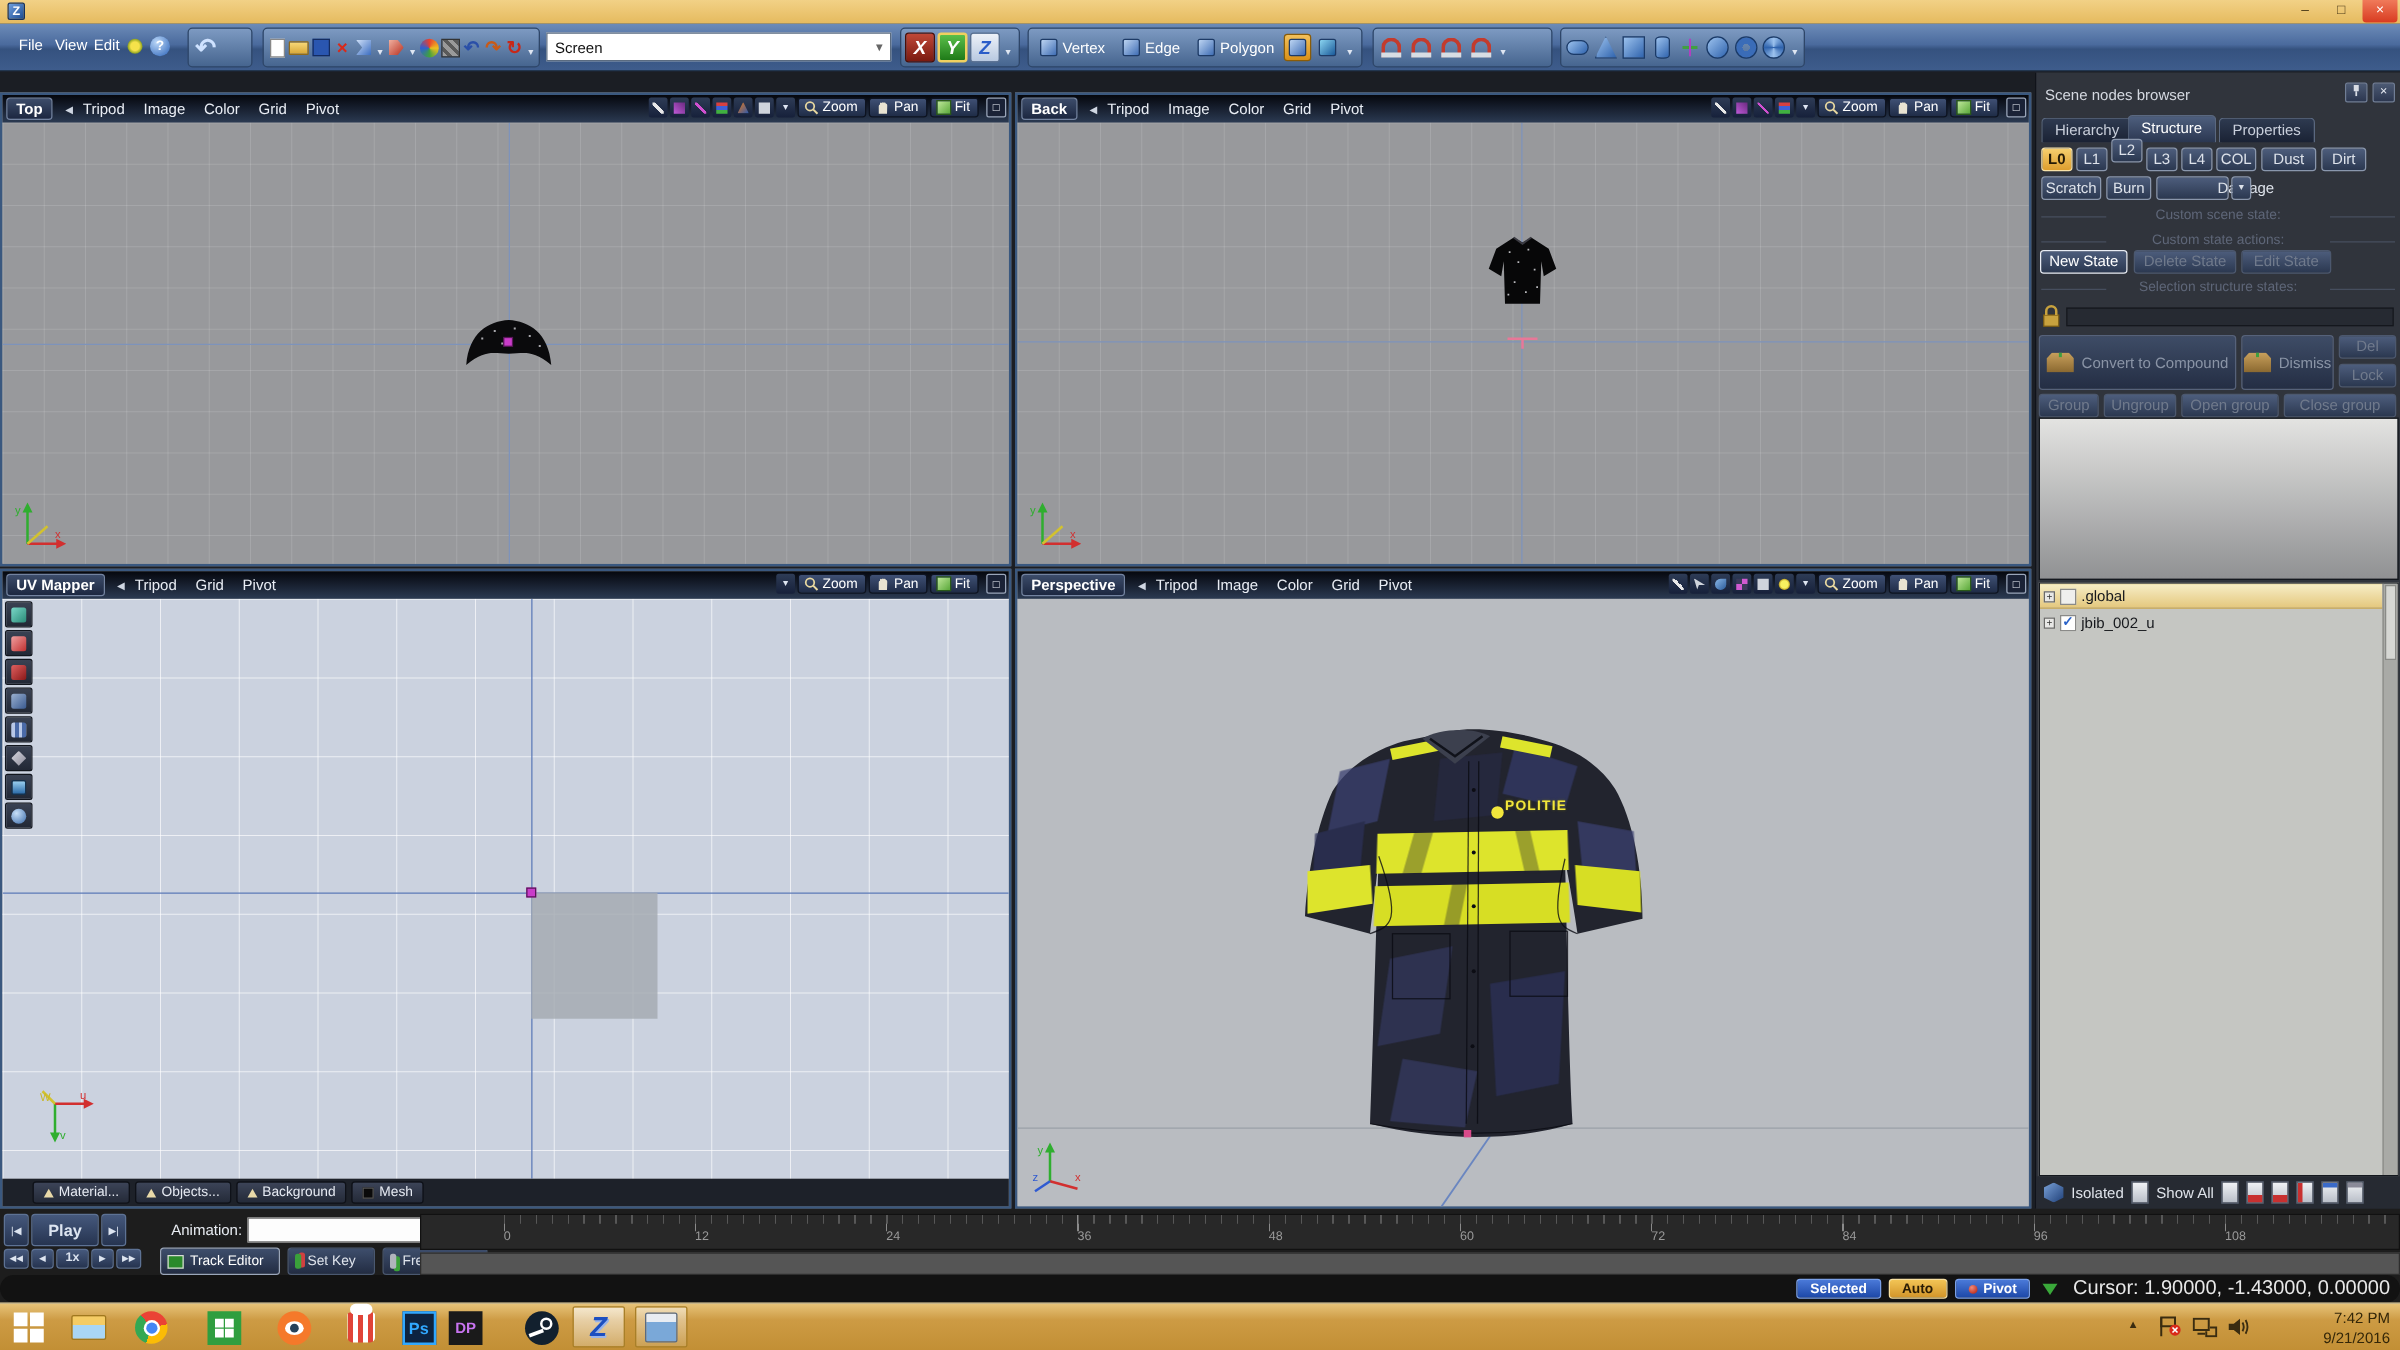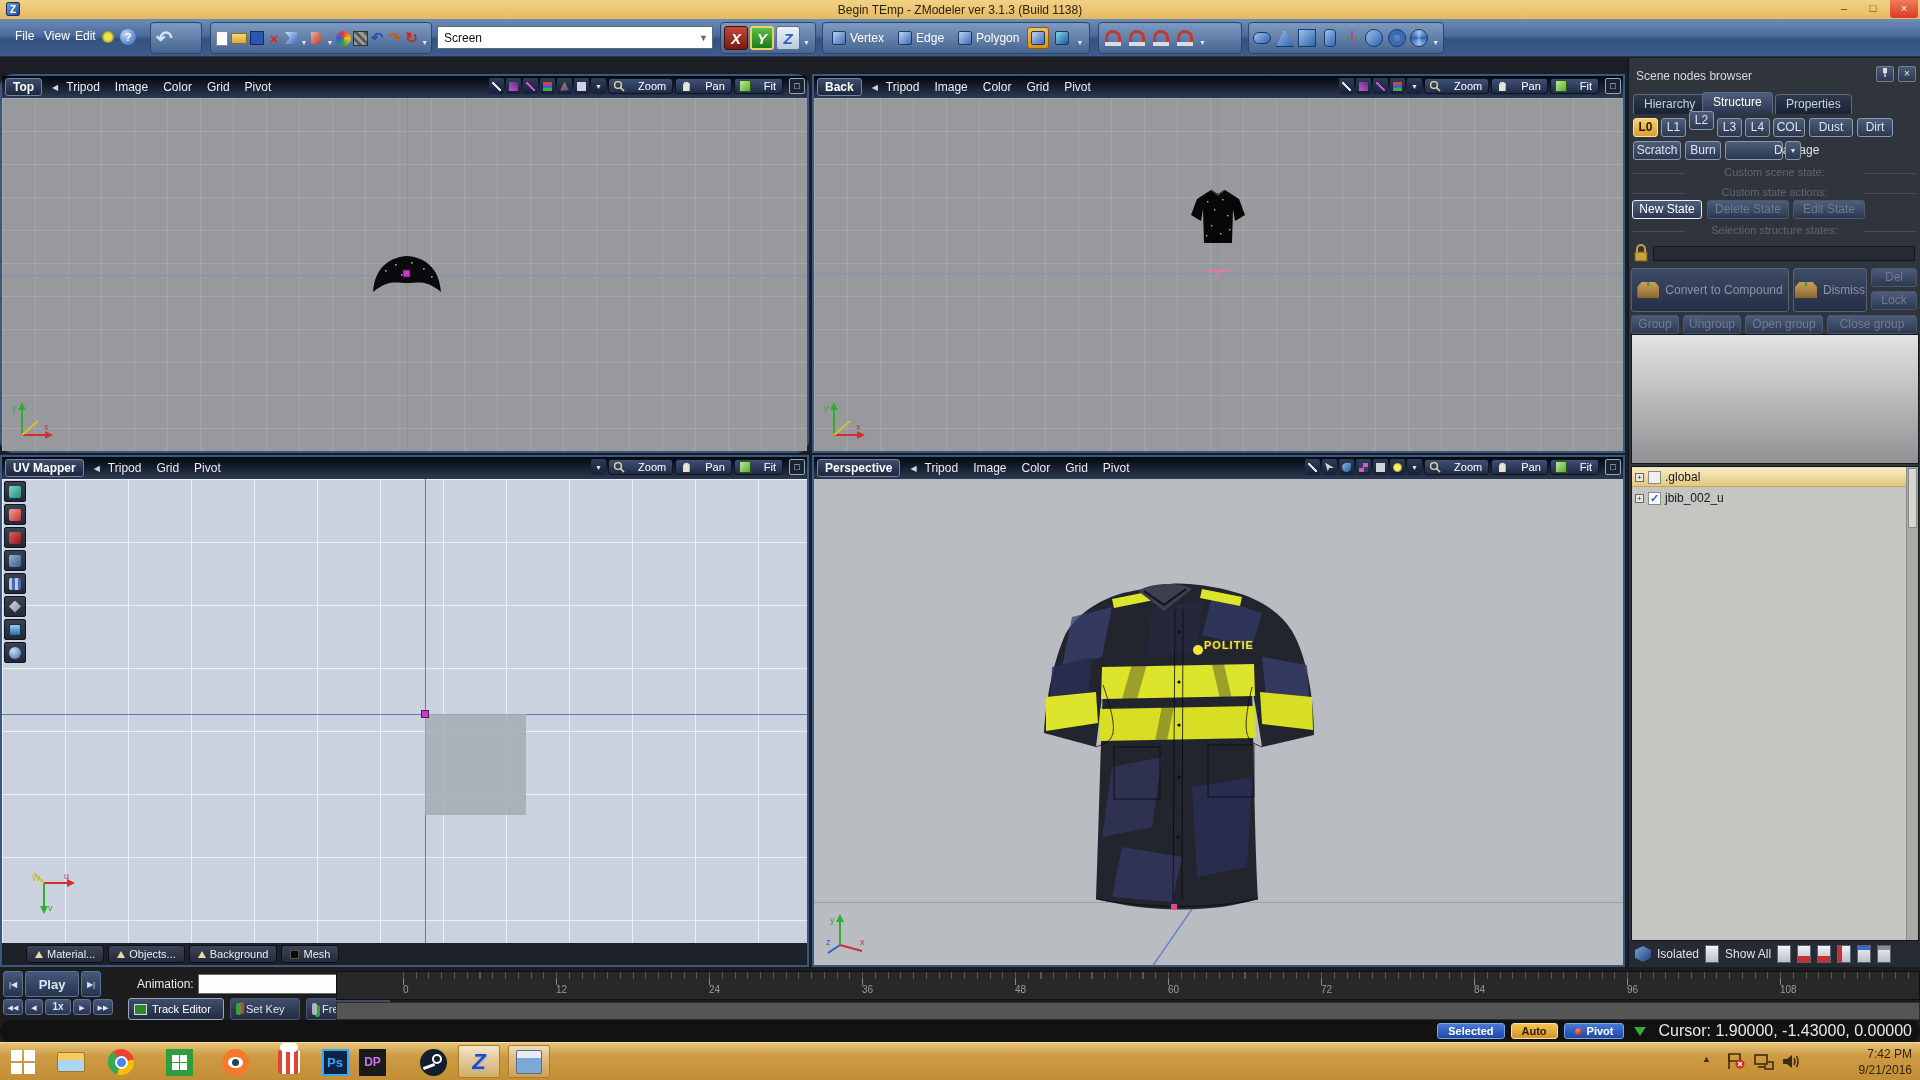--- a/index.html
+++ b/index.html
@@ -33,21 +33,21 @@
 
   
   .viewport{position:absolute;border:2px solid #3a5population;border:2px solid #3a587f;background:#999b9e;}
   .vp-header{position:absolute;left:0;top:0;right:0;height:22px;background:linear-gradient(180deg,#05070d 0%,#141b29 40%,#2b3car 60%,#36455f 100%);background:linear-gradient(180deg,#05070d 0%,#141b29 40%,#2b3a52 100%);display:flex;align-items:center;z-index:5;}
   .vp-name{margin-left:3px;padding:1px 7px;border:1px solid #7383a0;border-radius:3px;background:linear-gradient(180deg,#3c4c6a,#1c2740);color:#fff;font-size:12px;font-weight:bold;}
   .vp-back-arrow{color:#cfd6e2;font-size:8px;margin:0 8px 0 10px;}
   .vp-menu{display:flex;gap:15px;color:#e9edf4;font-size:12px;}
   .vp-right{position:absolute;right:2px;top:2px;display:flex;align-items:center;gap:2px;}
   .mini-ico{width:15px;height:16px;border-radius:2px;background:linear-gradient(180deg,#2e3c56,#16203a);display:flex;align-items:center;justify-content:center;}
   .mini-ico span{display:block;width:9px;height:9px;}
-  .pill{display:flex;align-items:center;gap:13px;padding:1px 6px 1px 4px;border-radius:3px;background:linear-gradient(180deg,#3f5074,#1f2c47);border:1px solid #0d1320;color:#fff;font-size:11px;}
+  .pill{display:flex;align-items:center;gap:3px;padding:1px 6px 1px 4px;border-radius:3px;background:linear-gradient(180deg,#3f5074,#1f2c47);border:1px solid #0d1320;color:#fff;font-size:11px;}
   .pill .pic{width:12px;height:12px;}
   .maxi{width:16px;height:16px;border:1px solid #9aa6ba;border-radius:2px;margin-left:4px;color:#e8ecf4;font-size:9px;line-height:14px;text-align:center;background:#1a2236;}
   .vp-content{position:absolute;left:0;top:22px;right:0;bottom:0;overflow:hidden;}
   .grid-gray{background-color:#98999c;background-image:linear-gradient(to right,rgba(255,255,255,.13) 1px,transparent 1px),linear-gradient(to bottom,rgba(255,255,255,.13) 1px,transparent 1px);background-size:33px 33px;}
   .grid-uv{background-color:#cbd2df;background-image:linear-gradient(to right,rgba(255,255,255,.65) 1px,transparent 1px),linear-gradient(to bottom,rgba(255,255,255,.65) 1px,transparent 1px);background-size:63px 63px;}
   .axline-v{position:absolute;top:0;bottom:0;width:1px;background:#7d93bb;}
   .axline-h{position:absolute;left:0;right:0;height:1px;background:#7d93bb;}
   .tripod{position:absolute;width:46px;height:46px;}
   .tripod text{font-size:9px;font-family:"Liberation Sans",sans-serif;}
 
@@ -112,21 +112,20 @@
 
   .politie{position:absolute;color:#f2e63c;font-weight:bold;font-size:11px;letter-spacing:1px;text-shadow:0 0 2px #6a6a10;}
 </style>
 </head>
 <body>
 
 <div id="screen">
 
   <div id="titlebar">
     <div id="title-icon">Z</div>
-    <div id="title-text">Begin TEmp - ZModeler ver 3.1.3 (Build 1138)</div>
     <div class="wc" id="wc-min">–</div>
     <div class="wc" id="wc-max">□</div>
     <div class="wc" id="wc-close">×</div>
   </div>
 
   <div id="toolbar">
     <span class="tb-menu" style="left:15px;">File</span>
     <span class="tb-menu" style="left:44px;">View</span>
     <span class="tb-menu" style="left:75px;">Edit</span>
     <span class="tb-ic" style="left:96px;">
@@ -244,21 +243,21 @@
       <span class="tbi">
           <span class="prim" style="border-radius:50%;background:radial-gradient(circle,transparent 0 3px,#3a6cb8 3px);"></span>
         </span>
       <span class="tbi">
           <span class="prim" style="border-radius:50%;background:conic-gradient(#9cc2ee,#2f63ad,#9cc2ee,#2f63ad,#9cc2ee);"></span>
         </span>
       <span class="tb-caret">▼</span>
     </div>
   </div>
 
-  <div class="viewport" style="left:0;top:74px;width:809px;height:379px;border-radius:13px;">
+  <div class="viewport" style="left:0;top:74px;width:809px;height:379px;">
     <div class="vp-header">
       <span class="vp-name">Top</span>
       <span class="vp-back-arrow">◀</span>
       <span class="vp-menu">
         <span>Tripod</span>
         <span>Image</span>
         <span>Color</span>
         <span>Grid</span>
         <span>Pivot</span>
       </span>

